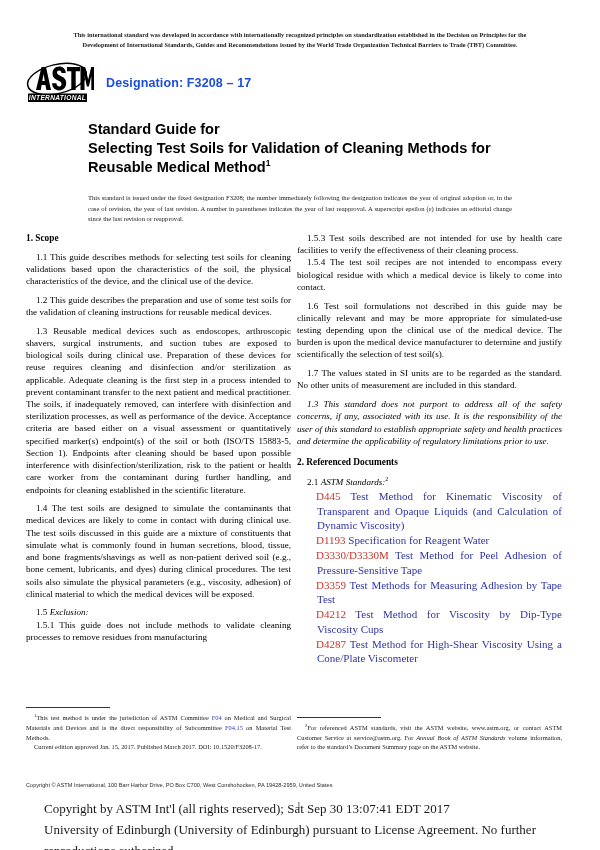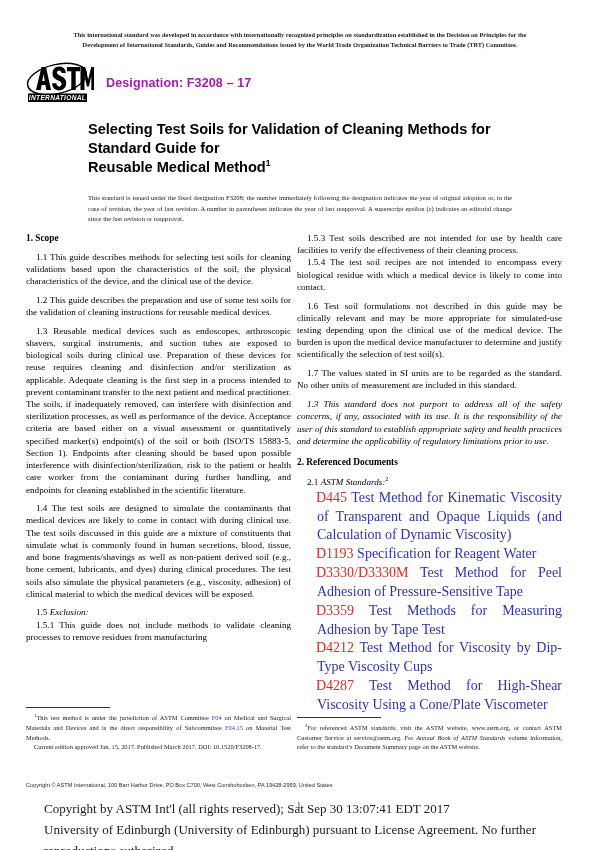--- a/index.html
+++ b/index.html
@@ -50,21 +50,21 @@
     position: relative;
     flex: 0 0 auto;
   }
   .astm-logo svg { display: block; }
   .designation-text {
     font-family: "Liberation Sans", sans-serif;
     font-weight: bold;
     font-size: 12.5px;
     margin-left: 12px;
     letter-spacing: 0.01em;
-    color: #a21caf;
+    color: #1d4ed8;
   }
 
   
   .title-block {
     margin: 18px 0 0 88px;
     width: 430px;
   }
   .title-block .t-line {
     font-family: "Liberation Sans", sans-serif;
     font-weight: bold;
@@ -139,21 +139,21 @@
     vertical-align: super;
   }
 
   
   .ref-list {
     margin: 1px 0 0 0;
     padding: 0;
     list-style: none;
   }
   .ref-list li {
-    font-size: 14px;
+    font-size: 11px;
     line-height: 1.345;
     text-align: justify;
     padding-left: 10px;
     text-indent: -1px;
     margin-left: 10px;
   }
   .ref-desig { color: #c3362c; }
   .ref-title { color: #2f35a0; }
 
   
@@ -246,22 +246,22 @@
         </g>
 
         <rect x="4" y="33.5" width="59" height="8.5" fill="#000"></rect>
         <text x="33.5" y="40" font-family="Liberation Sans, sans-serif" font-size="6.6" font-weight="bold" font-style="italic" fill="#fff" text-anchor="middle" letter-spacing="0.3">INTERNATIONAL</text>
       </svg>
     </div>
     <div class="designation-text">Designation: F3208 – 17</div>
   </div>
 
   <div class="title-block">
+    <div class="t-line">Standard Guide for</div>
     <div class="t-line">Selecting Test Soils for Validation of Cleaning Methods for</div>
-    <div class="t-line">Standard Guide for</div>
     <div class="t-line"><span>Reusable Medical Method</span><span class="sup-small">1</span></div>
   </div>
 
   <div class="issue-note">This standard is issued under the fixed designation F3208; the number immediately following the designation indicates the year of original adoption or, in the case of revision, the year of last revision. A number in parentheses indicates the year of last reapproval. A superscript epsilon (ε) indicates an editorial change since the last revision or reapproval.</div>
 
   <div class="columns">
 
     <div class="col">
       <div class="col-inner">
         <h2 class="sec-head">1. Scope</h2>

